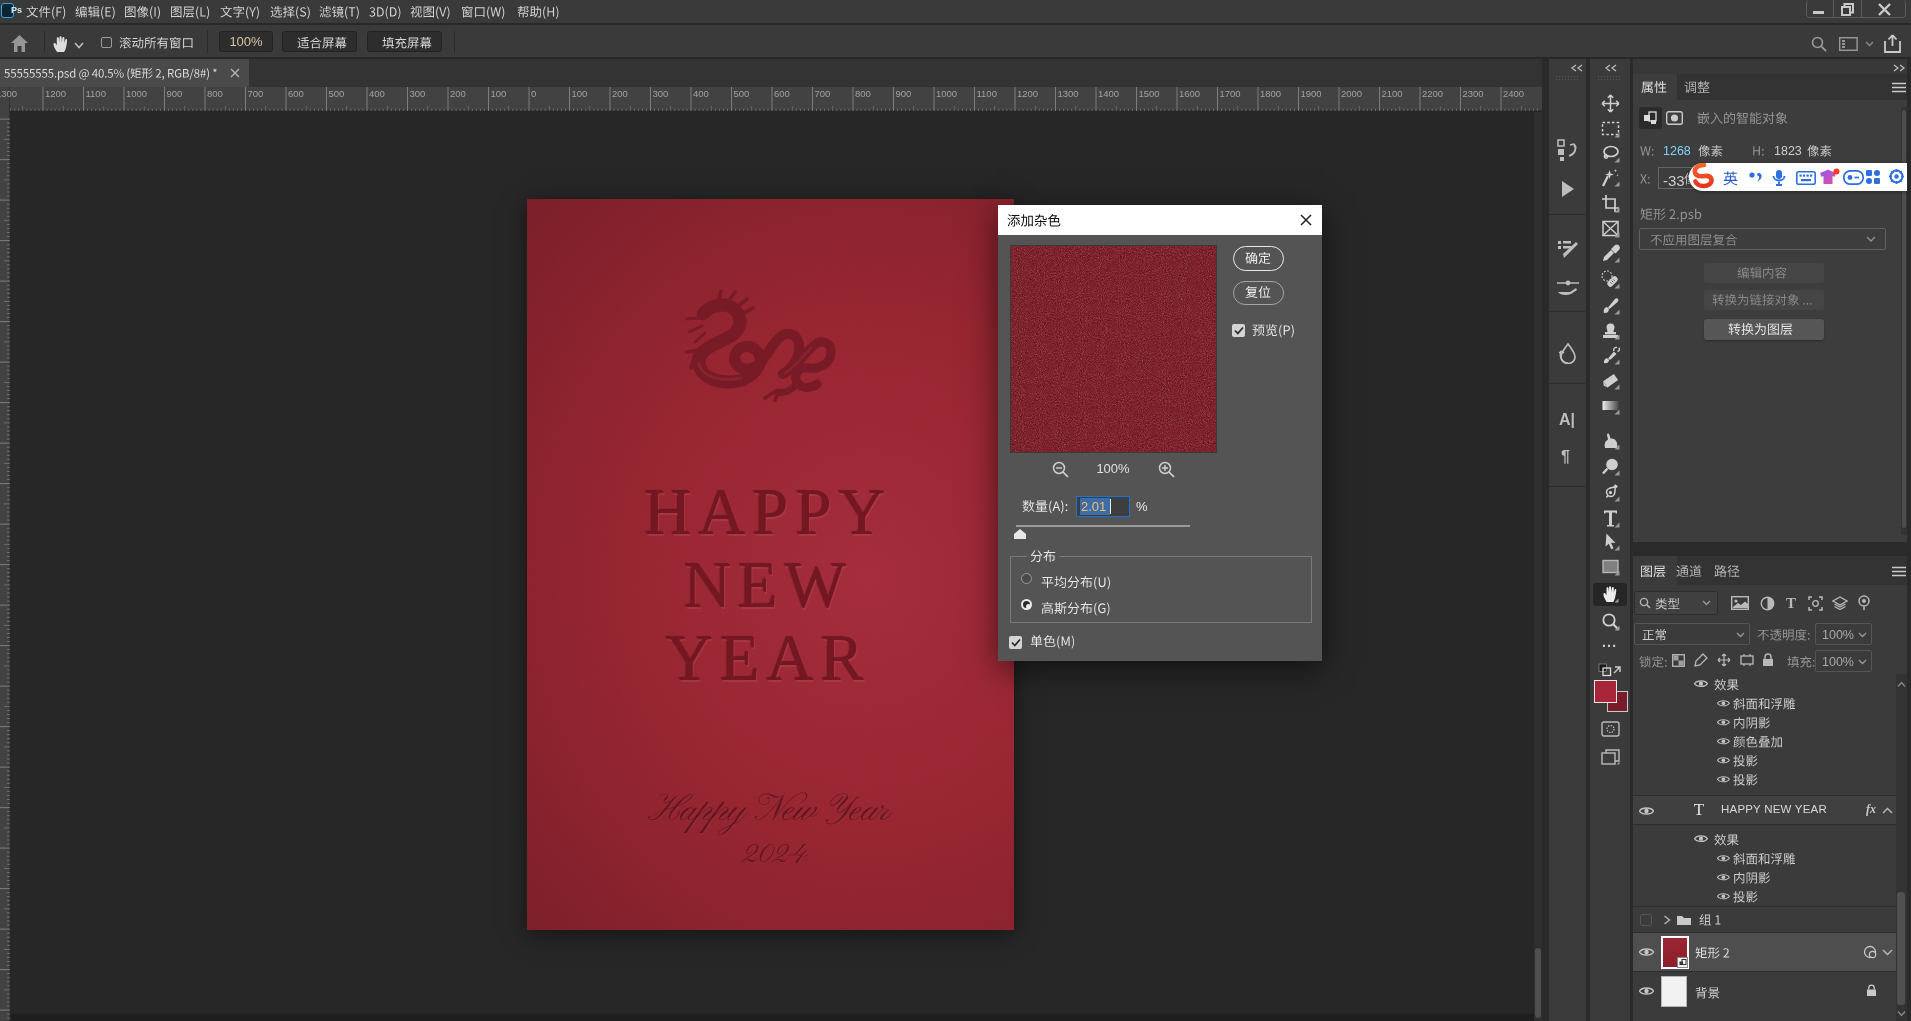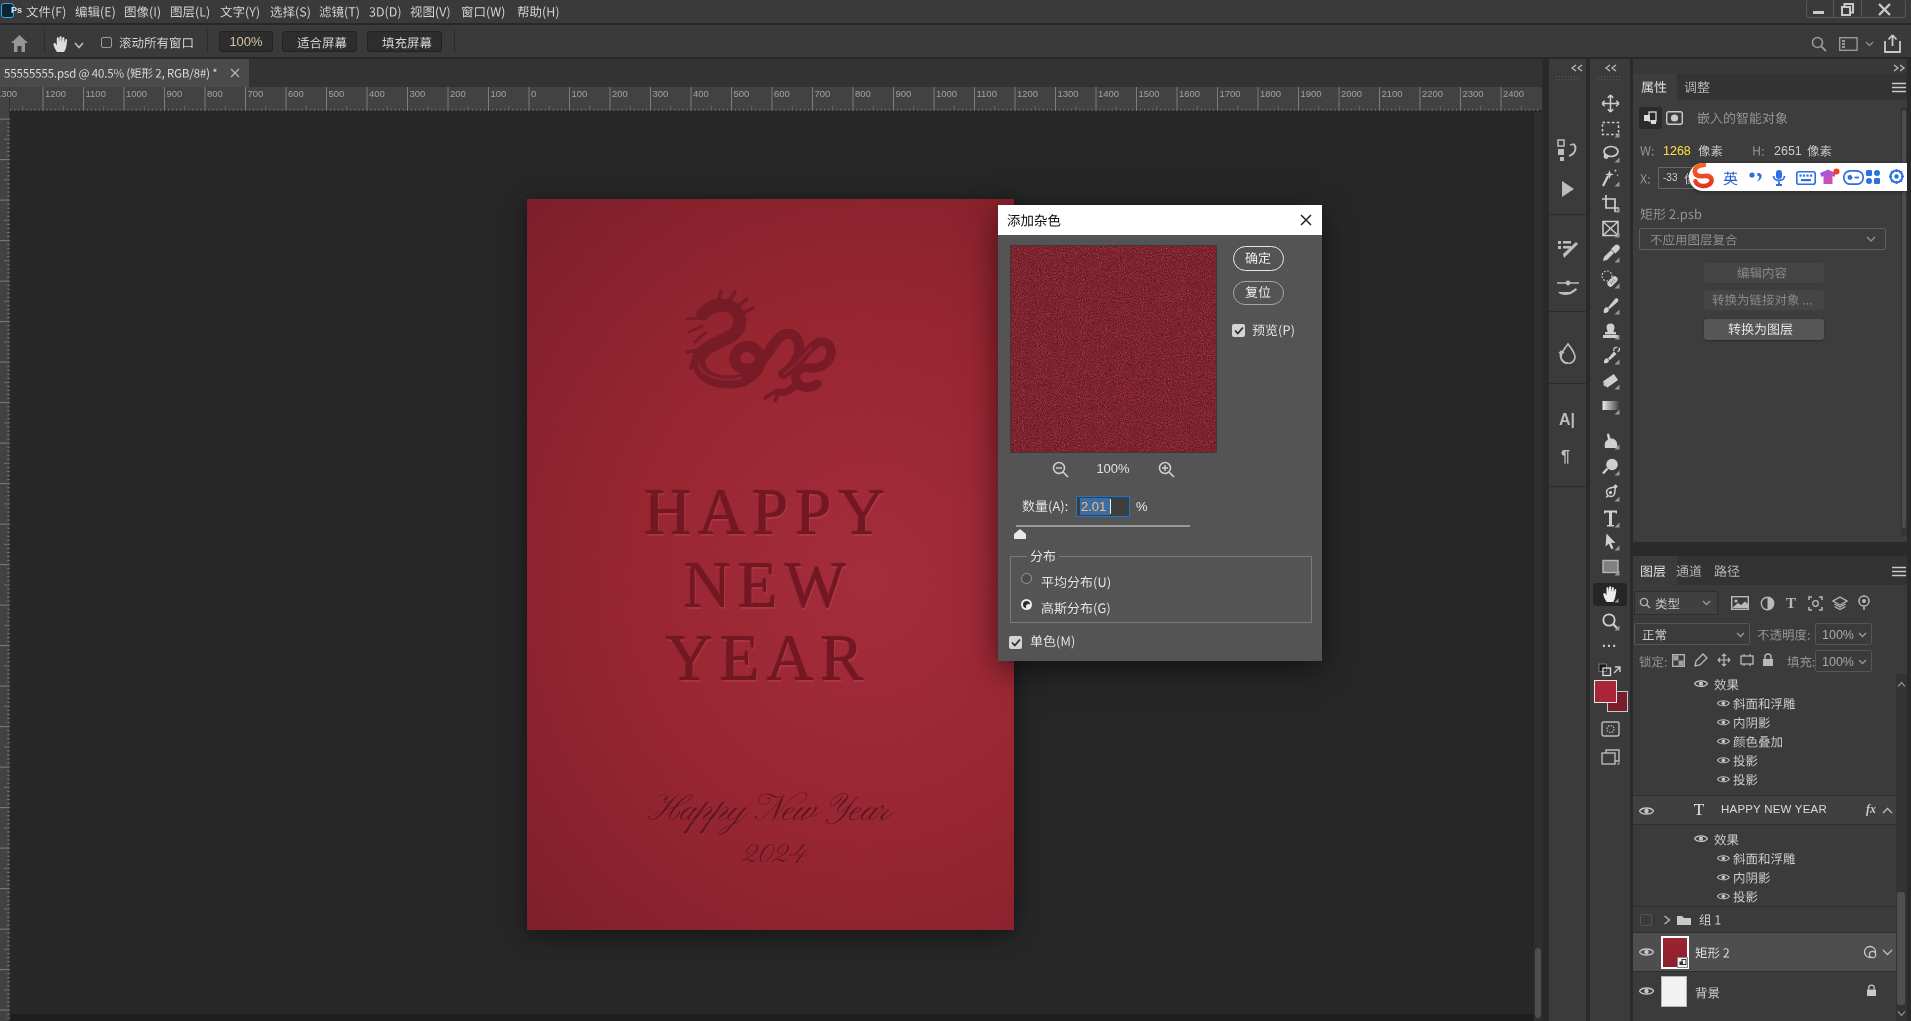--- a/index.html
+++ b/index.html
@@ -1037,44 +1037,44 @@
 <svg style="position:absolute;left:1697px;top:109.5px;overflow:visible" width="93" height="18">
     <g transform="translate(0,13.0)">
       <path d="M7.7 -7.8C7.4 -6.2 7 -4.7 6.3 -3.7C6.6 -3.6 7 -3.3 7.1 -3.2C7.5 -3.8 7.9 -4.7 8.2 -5.6H11.3C11.2 -4.9 11 -4.2 10.8 -3.7L11.6 -3.5C11.9 -4.2 12.1 -5.4 12.4 -6.4L11.8 -6.5L11.6 -6.5H8.4C8.4 -6.9 8.5 -7.3 8.6 -7.7ZM4.9 -7.5V-6.2H2.5V-7.5H1.6V-6.2H0.6V-5.3H1.6V1H2.5V-0.1H4.9V0.9H5.8V-5.3H6.8V-6.2H5.8V-7.5ZM2.5 -5.3H4.9V-3.6H2.5ZM2.5 -2.8H4.9V-1H2.5ZM6 -10.9V-9H2.5V-10.5H1.5V-8.1H11.6V-10.5H10.5V-9H7V-10.9ZM8.9 -5V-4.5C8.9 -3.4 8.9 -1.2 6.1 0.4C6.4 0.6 6.7 0.8 6.8 1C8.3 0.1 9 -0.9 9.4 -1.9C10 -0.6 10.8 0.4 11.8 1C12 0.8 12.3 0.5 12.5 0.3C11.2 -0.4 10.3 -1.8 9.8 -3.3C9.9 -3.8 9.9 -4.2 9.9 -4.5V-5Z M16.8 -9.8C17.7 -9.2 18.4 -8.5 18.9 -7.7C18.1 -4 16.5 -1.3 13.5 0.2C13.8 0.4 14.2 0.8 14.4 0.9C17.1 -0.6 18.7 -3 19.7 -6.4C21.2 -3.8 22.1 -0.8 25.1 0.9C25.1 0.6 25.4 0.1 25.5 -0.2C21.2 -2.8 21.6 -7.7 17.4 -10.6Z M33.2 -5.5C33.9 -4.5 34.8 -3.2 35.2 -2.5L36 -3C35.6 -3.7 34.7 -5 33.9 -5.9ZM29.1 -10.9C29 -10.3 28.8 -9.5 28.6 -8.8H27.1V0.7H28V-0.3H31.7V-8.8H29.5C29.7 -9.4 30 -10.1 30.2 -10.8ZM28 -8H30.8V-5.2H28ZM28 -1.2V-4.4H30.8V-1.2ZM33.8 -11C33.4 -9.2 32.7 -7.4 31.8 -6.2C32 -6.1 32.4 -5.8 32.6 -5.7C33 -6.3 33.4 -7.1 33.8 -8H37.1C37 -2.8 36.8 -0.8 36.3 -0.3C36.2 -0.1 36 -0.1 35.8 -0.1C35.5 -0.1 34.7 -0.1 33.9 -0.2C34 0.1 34.2 0.5 34.2 0.8C34.9 0.8 35.7 0.8 36.1 0.8C36.6 0.7 36.9 0.6 37.2 0.2C37.7 -0.4 37.9 -2.4 38.1 -8.4C38.1 -8.5 38.1 -8.9 38.1 -8.9H34.2C34.4 -9.5 34.6 -10.1 34.7 -10.8Z M47 -9H49.7V-6.2H47ZM46.1 -9.9V-5.3H50.6V-9.9ZM42.5 -1.5H48.6V-0.2H42.5ZM42.5 -2.3V-3.5H48.6V-2.3ZM41.5 -4.3V1H42.5V0.6H48.6V1H49.5V-4.3ZM41.1 -11C40.8 -10 40.3 -9 39.6 -8.3C39.9 -8.2 40.2 -8 40.4 -7.9C40.7 -8.2 41 -8.6 41.2 -9H42.4V-8.3L42.3 -7.8H39.6V-7H42.2C41.9 -6.2 41.2 -5.4 39.5 -4.7C39.7 -4.5 40 -4.2 40.2 -4C41.5 -4.6 42.3 -5.4 42.7 -6.1C43.4 -5.7 44.4 -5 44.8 -4.7L45.4 -5.3C45.1 -5.6 43.6 -6.5 43 -6.8L43.1 -7H45.5V-7.8H43.3L43.3 -8.3V-9H45.2V-9.8H41.7C41.8 -10.1 41.9 -10.5 42 -10.8Z M57 -5.5V-4.3H54.2V-5.5ZM53.3 -6.3V1H54.2V-1.6H57V-0.1C57 0.1 56.9 0.1 56.8 0.1C56.6 0.1 56 0.1 55.4 0.1C55.5 0.4 55.7 0.7 55.7 1C56.6 1 57.1 1 57.5 0.8C57.8 0.7 57.9 0.4 57.9 -0.1V-6.3ZM54.2 -3.6H57V-2.4H54.2ZM63.2 -9.9C62.4 -9.6 61.2 -9.1 60.1 -8.7V-10.9H59.2V-6.6C59.2 -5.5 59.5 -5.2 60.7 -5.2C61 -5.2 62.7 -5.2 63 -5.2C64 -5.2 64.3 -5.6 64.4 -7.2C64.1 -7.3 63.7 -7.4 63.5 -7.6C63.5 -6.3 63.4 -6.1 62.9 -6.1C62.5 -6.1 61.1 -6.1 60.8 -6.1C60.2 -6.1 60.1 -6.2 60.1 -6.6V-7.9C61.4 -8.3 62.8 -8.7 63.8 -9.2ZM63.3 -4.1C62.6 -3.7 61.3 -3.2 60.1 -2.8V-4.8H59.2V-0.5C59.2 0.6 59.5 0.9 60.8 0.9C61 0.9 62.8 0.9 63 0.9C64.1 0.9 64.4 0.5 64.5 -1.3C64.3 -1.4 63.9 -1.5 63.6 -1.7C63.6 -0.2 63.5 0.1 63 0.1C62.6 0.1 61.1 0.1 60.9 0.1C60.2 0.1 60.1 -0 60.1 -0.4V-2C61.4 -2.3 62.9 -2.8 63.9 -3.4ZM53.1 -7.2C53.4 -7.3 53.8 -7.4 57.4 -7.6C57.5 -7.4 57.6 -7.1 57.7 -6.9L58.5 -7.3C58.3 -8.1 57.5 -9.3 56.8 -10.1L56.1 -9.8C56.4 -9.4 56.7 -8.9 57 -8.4L54.1 -8.2C54.7 -8.9 55.3 -9.8 55.7 -10.6L54.7 -10.9C54.3 -9.9 53.6 -8.9 53.4 -8.6C53.1 -8.4 52.9 -8.2 52.8 -8.1C52.9 -7.9 53 -7.4 53.1 -7.2Z M71.5 -5.1C72.1 -4.2 72.7 -3 72.9 -2.2L73.8 -2.6C73.6 -3.4 73 -4.6 72.3 -5.5ZM66.2 -5.9C67 -5.2 67.8 -4.3 68.6 -3.5C67.8 -1.8 66.8 -0.5 65.6 0.2C65.8 0.4 66.1 0.8 66.3 1C67.5 0.2 68.5 -1 69.3 -2.6C69.9 -1.9 70.3 -1.2 70.7 -0.6L71.4 -1.4C71.1 -2 70.4 -2.8 69.7 -3.7C70.3 -5.1 70.8 -6.9 71 -9L70.3 -9.2L70.2 -9.2H65.9V-8.3H69.9C69.7 -6.9 69.4 -5.6 69 -4.5C68.3 -5.2 67.6 -5.9 66.9 -6.5ZM74.9 -10.9V-7.8H71.3V-6.9H74.9V-0.3C74.9 -0.1 74.9 0 74.6 0C74.4 0 73.7 0 72.9 0C73 0.3 73.1 0.8 73.2 1C74.3 1 75 1 75.3 0.8C75.8 0.7 75.9 0.4 75.9 -0.3V-6.9H77.5V-7.8H75.9V-10.9Z M82.4 -11C81.7 -9.9 80.4 -8.6 78.7 -7.7C78.9 -7.5 79.2 -7.2 79.3 -7C79.6 -7.1 79.8 -7.3 80.1 -7.5V-5.3H82.3C81.3 -4.7 80.1 -4.3 78.8 -4C79 -3.8 79.2 -3.5 79.3 -3.3C80.6 -3.7 81.8 -4.1 82.8 -4.8C83.2 -4.6 83.5 -4.4 83.7 -4.1C82.6 -3.4 80.8 -2.6 79.3 -2.3C79.5 -2.1 79.7 -1.8 79.8 -1.6C81.3 -2 83.1 -2.8 84.2 -3.6C84.4 -3.4 84.6 -3.2 84.8 -2.9C83.4 -1.9 81 -0.9 79.1 -0.4C79.3 -0.2 79.5 0.1 79.7 0.4C81.5 -0.2 83.6 -1.1 85.1 -2.2C85.4 -1.3 85.3 -0.5 84.8 -0.2C84.5 0 84.2 0 83.8 0C83.6 0 83.1 0 82.6 -0C82.8 0.2 82.9 0.6 82.9 0.9C83.3 0.9 83.7 0.9 84 0.9C84.6 0.9 84.9 0.8 85.4 0.5C86.3 -0 86.5 -1.4 85.9 -2.7L86.6 -3.1C87.1 -1.9 88.2 -0.4 89.7 0.4C89.9 0.1 90.2 -0.3 90.4 -0.5C88.9 -1.1 87.9 -2.4 87.3 -3.5C88 -3.8 88.6 -4.2 89.2 -4.6L88.4 -5.1C87.7 -4.6 86.5 -3.9 85.5 -3.4C85.1 -4.1 84.4 -4.7 83.5 -5.3L83.6 -5.3H89V-8.3H85.6C85.9 -8.7 86.3 -9.2 86.6 -9.7L85.9 -10.1L85.8 -10H82.9C83.1 -10.3 83.3 -10.5 83.5 -10.8ZM82.2 -9.3H85.2C85 -8.9 84.7 -8.6 84.4 -8.3H81.1C81.5 -8.6 81.9 -8.9 82.2 -9.3ZM81 -7.5H84.4C84.1 -7 83.7 -6.5 83.3 -6.1H81ZM85.4 -7.5H88.1V-6.1H84.4C84.8 -6.5 85.1 -7 85.4 -7.5Z" fill="#969696"></path>
     </g>
   </svg>
 <svg style="position:absolute;left:1640px;top:142.5px;overflow:visible" width="16" height="18">
     <g transform="translate(0,12.5)">
       <path d="M2.3 0H3.6L5 -5.5C5.2 -6.2 5.3 -6.9 5.5 -7.6H5.5C5.7 -6.9 5.8 -6.2 6 -5.5L7.4 0H8.8L10.6 -9.2H9.5L8.6 -4.2C8.4 -3.2 8.2 -2.2 8.1 -1.2H8C7.8 -2.2 7.6 -3.2 7.3 -4.2L6.1 -9.2H5L3.7 -4.2C3.5 -3.2 3.3 -2.2 3.1 -1.2H3C2.8 -2.2 2.7 -3.2 2.5 -4.2L1.5 -9.2H0.3Z M12.7 -4.9C13.2 -4.9 13.5 -5.2 13.5 -5.8C13.5 -6.3 13.2 -6.6 12.7 -6.6C12.3 -6.6 11.9 -6.3 11.9 -5.8C11.9 -5.2 12.3 -4.9 12.7 -4.9ZM12.7 0.2C13.2 0.2 13.5 -0.2 13.5 -0.7C13.5 -1.2 13.2 -1.6 12.7 -1.6C12.3 -1.6 11.9 -1.2 11.9 -0.7C11.9 -0.2 12.3 0.2 12.7 0.2Z" fill="#969696"></path>
     </g>
   </svg>
-<div class="a" style="left:1663px;top:144px;font-size:12.5px;color:#fde047">1268</div>
+<div class="a" style="left:1663px;top:144px;font-size:12.5px;color:#7dd3fc">1268</div>
 <svg style="position:absolute;left:1698px;top:142.5px;overflow:visible" width="27" height="18">
     <g transform="translate(0,12.5)">
       <path d="M6.1 -8.9H8.3C8.1 -8.5 7.9 -8.1 7.6 -7.9H5.2C5.6 -8.2 5.8 -8.5 6.1 -8.9ZM6.1 -10.5C5.6 -9.4 4.6 -8.1 3.2 -7.1C3.4 -7 3.7 -6.7 3.8 -6.5C4 -6.7 4.3 -6.9 4.5 -7.1V-5.2H6.4C5.8 -4.6 4.9 -4.1 3.6 -3.7C3.8 -3.5 4 -3.3 4.1 -3.1C5.2 -3.5 6.1 -3.9 6.7 -4.4C6.9 -4.2 7.1 -4 7.2 -3.8C6.4 -3 4.8 -2.2 3.6 -1.9C3.8 -1.7 4 -1.5 4.1 -1.3C5.2 -1.7 6.6 -2.5 7.6 -3.2C7.7 -3 7.8 -2.8 7.9 -2.6C6.9 -1.5 5 -0.6 3.5 -0.1C3.7 0 3.9 0.3 4 0.6C5.4 0.1 6.9 -0.8 8 -1.8C8.1 -1 8 -0.3 7.7 -0C7.6 0.2 7.4 0.2 7.1 0.2C6.9 0.2 6.6 0.2 6.3 0.2C6.4 0.4 6.5 0.8 6.5 1C6.8 1 7.1 1 7.3 1C7.7 1 8.1 0.9 8.4 0.6C8.9 0.1 9.1 -1.3 8.7 -2.6L9.3 -2.9C9.7 -1.5 10.5 -0.4 11.5 0.3C11.7 0.1 11.9 -0.3 12.1 -0.4C11.2 -1 10.4 -2 10 -3.2C10.5 -3.5 11 -3.8 11.4 -4L10.7 -4.6C10.2 -4.2 9.2 -3.7 8.4 -3.2C8.2 -3.8 7.8 -4.4 7.2 -4.8L7.5 -5.2H11.2V-7.9H8.6C8.9 -8.3 9.3 -8.8 9.6 -9.3L9 -9.7L8.8 -9.6H6.6L7 -10.3ZM5.3 -7.1H7.5C7.5 -6.8 7.4 -6.3 7 -5.9H5.3ZM8.3 -7.1H10.4V-5.9H8C8.2 -6.3 8.3 -6.8 8.3 -7.1ZM3.3 -10.5C2.6 -8.6 1.5 -6.7 0.4 -5.5C0.5 -5.2 0.8 -4.8 0.9 -4.5C1.3 -4.9 1.6 -5.4 2 -5.9V1H2.9V-7.4C3.4 -8.2 3.8 -9.2 4.2 -10.2Z M20.4 -1.1C21.5 -0.6 22.9 0.3 23.5 0.8L24.2 0.2C23.5 -0.3 22.2 -1.1 21.1 -1.6ZM16.2 -1.6C15.4 -0.9 14.2 -0.2 13.1 0.2C13.3 0.3 13.6 0.7 13.8 0.8C14.9 0.3 16.2 -0.5 17 -1.3ZM14.9 -3.7C15.1 -3.8 15.5 -3.8 18 -4C16.9 -3.5 15.9 -3.1 15.4 -3C14.7 -2.7 14.1 -2.6 13.7 -2.5C13.8 -2.3 13.9 -1.9 13.9 -1.7C14.3 -1.8 14.8 -1.9 18.5 -2.1V-0.1C18.5 0.1 18.4 0.1 18.2 0.1C18 0.1 17.4 0.1 16.6 0.1C16.7 0.3 16.9 0.7 16.9 1C17.9 1 18.5 1 18.9 0.8C19.3 0.7 19.4 0.4 19.4 -0.1V-2.1L22.5 -2.3C22.9 -2 23.1 -1.7 23.3 -1.5L24.1 -2C23.6 -2.6 22.5 -3.4 21.6 -3.9L20.9 -3.5C21.2 -3.3 21.5 -3.1 21.7 -2.9L16.6 -2.7C18.3 -3.2 20.1 -4 21.8 -4.9L21.1 -5.5C20.6 -5.2 20.1 -4.9 19.6 -4.7L16.7 -4.5C17.4 -4.8 18.1 -5.2 18.7 -5.6L18.4 -5.8H24.4V-6.5H19.2V-7.4H23.1V-8.1H19.2V-8.9H23.8V-9.6H19.2V-10.5H18.3V-9.6H13.8V-8.9H18.3V-8.1H14.5V-7.4H18.3V-6.5H13.2V-5.8H17.6C16.8 -5.3 15.8 -4.9 15.5 -4.7C15.2 -4.6 14.9 -4.5 14.7 -4.5C14.8 -4.2 14.9 -3.9 14.9 -3.7Z" fill="#cccccc"></path>
     </g>
   </svg>
 <svg style="position:absolute;left:1752px;top:142.5px;overflow:visible" width="14" height="18">
     <g transform="translate(0,12.5)">
       <path d="M1.3 0H2.4V-4.3H6.7V0H7.9V-9.2H6.7V-5.3H2.4V-9.2H1.3Z M10.8 -4.9C11.3 -4.9 11.7 -5.2 11.7 -5.8C11.7 -6.3 11.3 -6.6 10.8 -6.6C10.4 -6.6 10 -6.3 10 -5.8C10 -5.2 10.4 -4.9 10.8 -4.9ZM10.8 0.2C11.3 0.2 11.7 -0.2 11.7 -0.7C11.7 -1.2 11.3 -1.6 10.8 -1.6C10.4 -1.6 10 -1.2 10 -0.7C10 -0.2 10.4 0.2 10.8 0.2Z" fill="#969696"></path>
     </g>
   </svg>
-<div class="a" style="left:1774px;top:144px;font-size:12.5px;color:#cccccc">2651</div>
+<div class="a" style="left:1774px;top:144px;font-size:12.5px;color:#cccccc">1823</div>
 <svg style="position:absolute;left:1807px;top:142.5px;overflow:visible" width="27" height="18">
     <g transform="translate(0,12.5)">
       <path d="M6.1 -8.9H8.3C8.1 -8.5 7.9 -8.1 7.6 -7.9H5.2C5.6 -8.2 5.8 -8.5 6.1 -8.9ZM6.1 -10.5C5.6 -9.4 4.6 -8.1 3.2 -7.1C3.4 -7 3.7 -6.7 3.8 -6.5C4 -6.7 4.3 -6.9 4.5 -7.1V-5.2H6.4C5.8 -4.6 4.9 -4.1 3.6 -3.7C3.8 -3.5 4 -3.3 4.1 -3.1C5.2 -3.5 6.1 -3.9 6.7 -4.4C6.9 -4.2 7.1 -4 7.2 -3.8C6.4 -3 4.8 -2.2 3.6 -1.9C3.8 -1.7 4 -1.5 4.1 -1.3C5.2 -1.7 6.6 -2.5 7.6 -3.2C7.7 -3 7.8 -2.8 7.9 -2.6C6.9 -1.5 5 -0.6 3.5 -0.1C3.7 0 3.9 0.3 4 0.6C5.4 0.1 6.9 -0.8 8 -1.8C8.1 -1 8 -0.3 7.7 -0C7.6 0.2 7.4 0.2 7.1 0.2C6.9 0.2 6.6 0.2 6.3 0.2C6.4 0.4 6.5 0.8 6.5 1C6.8 1 7.1 1 7.3 1C7.7 1 8.1 0.9 8.4 0.6C8.9 0.1 9.1 -1.3 8.7 -2.6L9.3 -2.9C9.7 -1.5 10.5 -0.4 11.5 0.3C11.7 0.1 11.9 -0.3 12.1 -0.4C11.2 -1 10.4 -2 10 -3.2C10.5 -3.5 11 -3.8 11.4 -4L10.7 -4.6C10.2 -4.2 9.2 -3.7 8.4 -3.2C8.2 -3.8 7.8 -4.4 7.2 -4.8L7.5 -5.2H11.2V-7.9H8.6C8.9 -8.3 9.3 -8.8 9.6 -9.3L9 -9.7L8.8 -9.6H6.6L7 -10.3ZM5.3 -7.1H7.5C7.5 -6.8 7.4 -6.3 7 -5.9H5.3ZM8.3 -7.1H10.4V-5.9H8C8.2 -6.3 8.3 -6.8 8.3 -7.1ZM3.3 -10.5C2.6 -8.6 1.5 -6.7 0.4 -5.5C0.5 -5.2 0.8 -4.8 0.9 -4.5C1.3 -4.9 1.6 -5.4 2 -5.9V1H2.9V-7.4C3.4 -8.2 3.8 -9.2 4.2 -10.2Z M20.4 -1.1C21.5 -0.6 22.9 0.3 23.5 0.8L24.2 0.2C23.5 -0.3 22.2 -1.1 21.1 -1.6ZM16.2 -1.6C15.4 -0.9 14.2 -0.2 13.1 0.2C13.3 0.3 13.6 0.7 13.8 0.8C14.9 0.3 16.2 -0.5 17 -1.3ZM14.9 -3.7C15.1 -3.8 15.5 -3.8 18 -4C16.9 -3.5 15.9 -3.1 15.4 -3C14.7 -2.7 14.1 -2.6 13.7 -2.5C13.8 -2.3 13.9 -1.9 13.9 -1.7C14.3 -1.8 14.8 -1.9 18.5 -2.1V-0.1C18.5 0.1 18.4 0.1 18.2 0.1C18 0.1 17.4 0.1 16.6 0.1C16.7 0.3 16.9 0.7 16.9 1C17.9 1 18.5 1 18.9 0.8C19.3 0.7 19.4 0.4 19.4 -0.1V-2.1L22.5 -2.3C22.9 -2 23.1 -1.7 23.3 -1.5L24.1 -2C23.6 -2.6 22.5 -3.4 21.6 -3.9L20.9 -3.5C21.2 -3.3 21.5 -3.1 21.7 -2.9L16.6 -2.7C18.3 -3.2 20.1 -4 21.8 -4.9L21.1 -5.5C20.6 -5.2 20.1 -4.9 19.6 -4.7L16.7 -4.5C17.4 -4.8 18.1 -5.2 18.7 -5.6L18.4 -5.8H24.4V-6.5H19.2V-7.4H23.1V-8.1H19.2V-8.9H23.8V-9.6H19.2V-10.5H18.3V-9.6H13.8V-8.9H18.3V-8.1H14.5V-7.4H18.3V-6.5H13.2V-5.8H17.6C16.8 -5.3 15.8 -4.9 15.5 -4.7C15.2 -4.6 14.9 -4.5 14.7 -4.5C14.8 -4.2 14.9 -3.9 14.9 -3.7Z" fill="#cccccc"></path>
     </g>
   </svg>
 <svg style="position:absolute;left:1640px;top:170.5px;overflow:visible" width="12" height="18">
     <g transform="translate(0,12.5)">
       <path d="M0.2 0H1.4L2.8 -2.5C3 -2.9 3.2 -3.4 3.5 -4H3.5C3.8 -3.4 4.1 -2.9 4.3 -2.5L5.7 0H7L4.3 -4.7L6.8 -9.2H5.6L4.3 -6.8C4.1 -6.4 3.9 -6 3.7 -5.5H3.6C3.3 -6 3.2 -6.4 2.9 -6.8L1.7 -9.2H0.4L2.9 -4.7Z M8.9 -4.9C9.4 -4.9 9.7 -5.2 9.7 -5.8C9.7 -6.3 9.4 -6.6 8.9 -6.6C8.4 -6.6 8.1 -6.3 8.1 -5.8C8.1 -5.2 8.4 -4.9 8.9 -4.9ZM8.9 0.2C9.4 0.2 9.7 -0.2 9.7 -0.7C9.7 -1.2 9.4 -1.6 8.9 -1.6C8.4 -1.6 8.1 -1.2 8.1 -0.7C8.1 -0.2 8.4 0.2 8.9 0.2Z" fill="#969696"></path>
     </g>
   </svg>
 <div class="a" style="left:1658px;top:167px;width:68px;height:22px;background:#3d3d3d;border:1px solid #666"></div>
-<div class="a" style="left:1663px;top:172px;font-size:10px;color:#cccccc">-33</div>
+<div class="a" style="left:1663px;top:172px;font-size:15px;color:#cccccc">-33</div>
 <svg style="position:absolute;left:1684px;top:170.5px;overflow:visible" width="27" height="18">
     <g transform="translate(0,12.5)">
       <path d="M6.1 -8.9H8.3C8.1 -8.5 7.9 -8.1 7.6 -7.9H5.2C5.6 -8.2 5.8 -8.5 6.1 -8.9ZM6.1 -10.5C5.6 -9.4 4.6 -8.1 3.2 -7.1C3.4 -7 3.7 -6.7 3.8 -6.5C4 -6.7 4.3 -6.9 4.5 -7.1V-5.2H6.4C5.8 -4.6 4.9 -4.1 3.6 -3.7C3.8 -3.5 4 -3.3 4.1 -3.1C5.2 -3.5 6.1 -3.9 6.7 -4.4C6.9 -4.2 7.1 -4 7.2 -3.8C6.4 -3 4.8 -2.2 3.6 -1.9C3.8 -1.7 4 -1.5 4.1 -1.3C5.2 -1.7 6.6 -2.5 7.6 -3.2C7.7 -3 7.8 -2.8 7.9 -2.6C6.9 -1.5 5 -0.6 3.5 -0.1C3.7 0 3.9 0.3 4 0.6C5.4 0.1 6.9 -0.8 8 -1.8C8.1 -1 8 -0.3 7.7 -0C7.6 0.2 7.4 0.2 7.1 0.2C6.9 0.2 6.6 0.2 6.3 0.2C6.4 0.4 6.5 0.8 6.5 1C6.8 1 7.1 1 7.3 1C7.7 1 8.1 0.9 8.4 0.6C8.9 0.1 9.1 -1.3 8.7 -2.6L9.3 -2.9C9.7 -1.5 10.5 -0.4 11.5 0.3C11.7 0.1 11.9 -0.3 12.1 -0.4C11.2 -1 10.4 -2 10 -3.2C10.5 -3.5 11 -3.8 11.4 -4L10.7 -4.6C10.2 -4.2 9.2 -3.7 8.4 -3.2C8.2 -3.8 7.8 -4.4 7.2 -4.8L7.5 -5.2H11.2V-7.9H8.6C8.9 -8.3 9.3 -8.8 9.6 -9.3L9 -9.7L8.8 -9.6H6.6L7 -10.3ZM5.3 -7.1H7.5C7.5 -6.8 7.4 -6.3 7 -5.9H5.3ZM8.3 -7.1H10.4V-5.9H8C8.2 -6.3 8.3 -6.8 8.3 -7.1ZM3.3 -10.5C2.6 -8.6 1.5 -6.7 0.4 -5.5C0.5 -5.2 0.8 -4.8 0.9 -4.5C1.3 -4.9 1.6 -5.4 2 -5.9V1H2.9V-7.4C3.4 -8.2 3.8 -9.2 4.2 -10.2Z M20.4 -1.1C21.5 -0.6 22.9 0.3 23.5 0.8L24.2 0.2C23.5 -0.3 22.2 -1.1 21.1 -1.6ZM16.2 -1.6C15.4 -0.9 14.2 -0.2 13.1 0.2C13.3 0.3 13.6 0.7 13.8 0.8C14.9 0.3 16.2 -0.5 17 -1.3ZM14.9 -3.7C15.1 -3.8 15.5 -3.8 18 -4C16.9 -3.5 15.9 -3.1 15.4 -3C14.7 -2.7 14.1 -2.6 13.7 -2.5C13.8 -2.3 13.9 -1.9 13.9 -1.7C14.3 -1.8 14.8 -1.9 18.5 -2.1V-0.1C18.5 0.1 18.4 0.1 18.2 0.1C18 0.1 17.4 0.1 16.6 0.1C16.7 0.3 16.9 0.7 16.9 1C17.9 1 18.5 1 18.9 0.8C19.3 0.7 19.4 0.4 19.4 -0.1V-2.1L22.5 -2.3C22.9 -2 23.1 -1.7 23.3 -1.5L24.1 -2C23.6 -2.6 22.5 -3.4 21.6 -3.9L20.9 -3.5C21.2 -3.3 21.5 -3.1 21.7 -2.9L16.6 -2.7C18.3 -3.2 20.1 -4 21.8 -4.9L21.1 -5.5C20.6 -5.2 20.1 -4.9 19.6 -4.7L16.7 -4.5C17.4 -4.8 18.1 -5.2 18.7 -5.6L18.4 -5.8H24.4V-6.5H19.2V-7.4H23.1V-8.1H19.2V-8.9H23.8V-9.6H19.2V-10.5H18.3V-9.6H13.8V-8.9H18.3V-8.1H14.5V-7.4H18.3V-6.5H13.2V-5.8H17.6C16.8 -5.3 15.8 -4.9 15.5 -4.7C15.2 -4.6 14.9 -4.5 14.7 -4.5C14.8 -4.2 14.9 -3.9 14.9 -3.7Z" fill="#cccccc"></path>
     </g>
   </svg>
 <svg style="position:absolute;left:1752px;top:170.5px;overflow:visible" width="12" height="18">
     <g transform="translate(0,12.5)">
       <path d="M2.7 0H3.9V-3.6L6.7 -9.2H5.5L4.3 -6.6C4 -5.9 3.7 -5.2 3.4 -4.6H3.3C3 -5.2 2.7 -5.9 2.4 -6.6L1.2 -9.2H-0L2.7 -3.6Z M8.4 -4.9C8.8 -4.9 9.2 -5.2 9.2 -5.8C9.2 -6.3 8.8 -6.6 8.4 -6.6C7.9 -6.6 7.6 -6.3 7.6 -5.8C7.6 -5.2 7.9 -4.9 8.4 -4.9ZM8.4 0.2C8.8 0.2 9.2 -0.2 9.2 -0.7C9.2 -1.2 8.8 -1.6 8.4 -1.6C7.9 -1.6 7.6 -1.2 7.6 -0.7C7.6 -0.2 7.9 0.2 8.4 0.2Z" fill="#969696"></path>
     </g>
   </svg>

